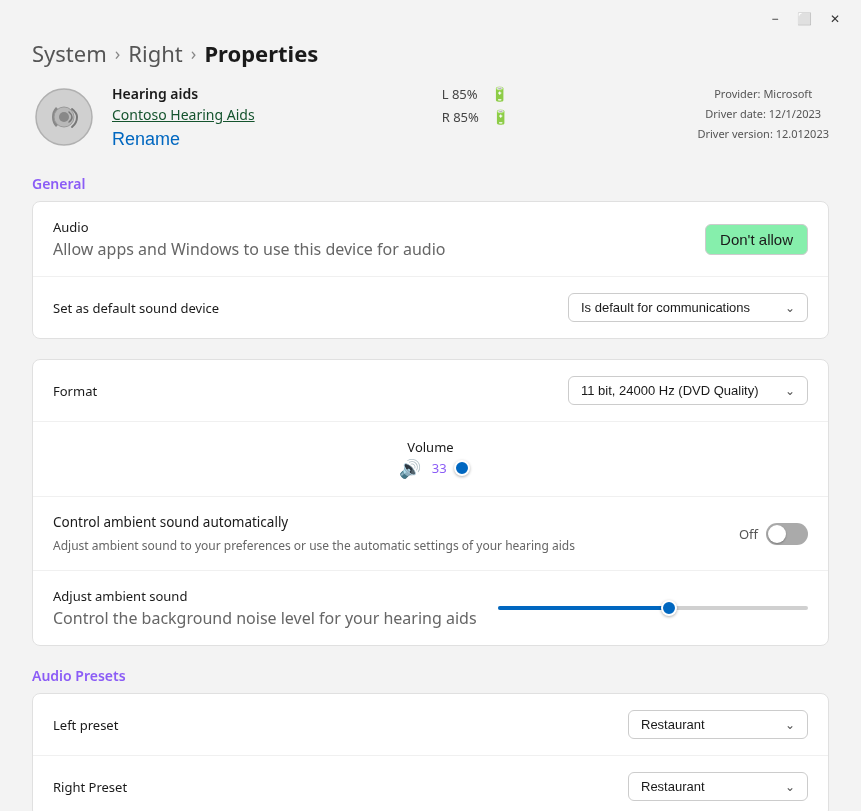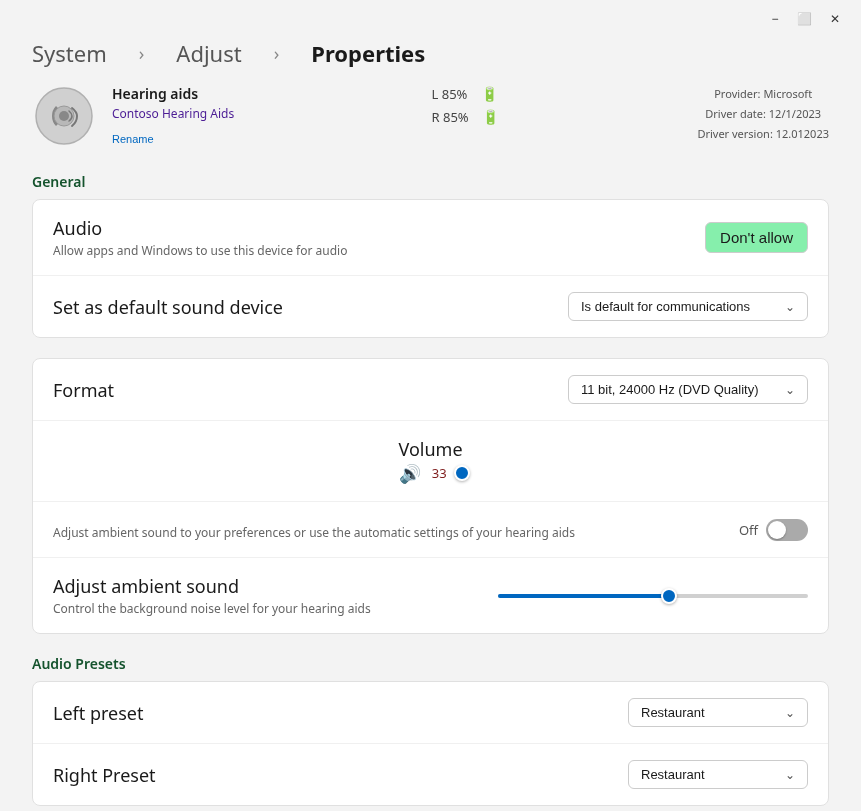--- a/index.html
+++ b/index.html
@@ -32,21 +32,20 @@
       border-radius: 4px;
     }
 
     .breadcrumb {
       display: flex;
       align-items: center;
       padding: 4px 32px 16px;
       font-size: 22px;
       color: #1a1a1a;
       flex-shrink: 0;
-      gap: 24px;
     }
     .breadcrumb-system {
       color: #555;
       font-weight: 400;
       cursor: pointer;
     }
     .breadcrumb-sep {
       margin: 0 8px;
       color: #888;
       font-size: 18px;
@@ -82,26 +81,27 @@
       width: 64px; height: 64px;
       display: flex; align-items: center; justify-content: center;
     }
     .device-info h2 {
       font-size: 14px;
       font-weight: 600;
       color: #1a1a1a;
       margin-bottom: 2px;
     }
     .device-info .subtitle {
-      font-size: 12px;
-      color: #4c1d95;
+      font-size: 14px;
+      color: #14532d;
       margin-bottom: 4px;
+      text-decoration: underline;
     }
     .device-rename {
-      font-size: 11px;
+      font-size: 18px;
       color: #0067c0;
       cursor: pointer;
       text-decoration: none;
       background: none;
       border: none;
     }
 
     .battery-info {
       display: flex;
       flex-direction: column;
@@ -121,42 +121,42 @@
     .driver-info {
       text-align: center;
       font-size: 11px;
       color: #555;
       line-height: 1.8;
     }
 
     .section-title {
       font-size: 14px;
       font-weight: 600;
-      color: #14532d;
+      color: #8b5cf6;
       margin-bottom: 8px;
       margin-top: 8px;
     }
 
     .card {
       background: white;
       border-radius: 8px;
       border: 1px solid #e0e0e0;
       margin-bottom: 2px;
     }
     .card-row {
       display: flex;
       align-items: center;
       justify-content: space-between;
       padding: 16px 20px;
       border-bottom: 1px solid #f0f0f0;
     }
     .card-row:last-child { border-bottom: none; }
 
-    .card-label { font-size: 18px; color: #1a1a1a; font-weight: 400; }
-    .card-sublabel { font-size: 12px; color: #666; margin-top: 2px; }
+    .card-label { font-size: 13px; color: #1a1a1a; font-weight: 400; }
+    .card-sublabel { font-size: 16px; color: #666; margin-top: 2px; }
 
     .dont-allow-btn {
       background: #86efac;
       border: 1px solid #ccc;
       border-radius: 6px;
       padding: 6px 14px;
       font-size: 15px;
       cursor: pointer;
       color: #1a1a1a;
     }
@@ -180,21 +180,21 @@
       margin-bottom: 20px;
     }
     .volume-controls {
       display: flex;
       align-items: center;
       gap: 10px;
       flex: 1;
       justify-content: flex-end;
     }
     .volume-icon { font-size: 18px; color: #333; }
-    .volume-num { font-size: 13px; color: #7f1d1d; min-width: 20px; }
+    .volume-num { font-size: 13px; color: #8b5cf6; min-width: 20px; }
 
     .slider-container {
       flex: 1;
       max-width: 260px;
       position: relative;
       height: 20px;
       display: flex;
       align-items: center;
     }
     .slider-track {
@@ -271,21 +271,21 @@
 
 <div class="title-bar">
   <button class="title-btn">−</button>
   <button class="title-btn">⬜</button>
   <button class="title-btn close">✕</button>
 </div>
 
 <div class="breadcrumb">
   <span class="breadcrumb-system">System</span>
   <span class="breadcrumb-sep">›</span>
-  <span class="breadcrumb-sound">Adjust</span>
+  <span class="breadcrumb-sound">Right</span>
   <span class="breadcrumb-sep">›</span>
   <span class="breadcrumb-current">Properties</span>
 </div>
 
 <div class="main-content">
 
   <div class="device-header">
     <div class="device-left">
 
       <div class="device-icon">
@@ -363,20 +363,21 @@
             <div class="slider-track">
               <div class="slider-fill-vol"></div>
             </div>
             <div class="slider-thumb slider-thumb-vol"></div>
           </div>
         </div>
       </div>
 
       <div class="card-row" style="border-bottom:1px solid #f0f0f0;">
         <div class="ambient-text">
+          <div class="title">Control ambient sound automatically</div>
           <div class="sub">Adjust ambient sound to your preferences or use the automatic settings of your hearing aids</div>
         </div>
         <div class="toggle-wrap">
           <span class="toggle-label">Off</span>
           <button class="toggle">
             <div class="toggle-knob"></div>
           </button>
         </div>
       </div>
 

